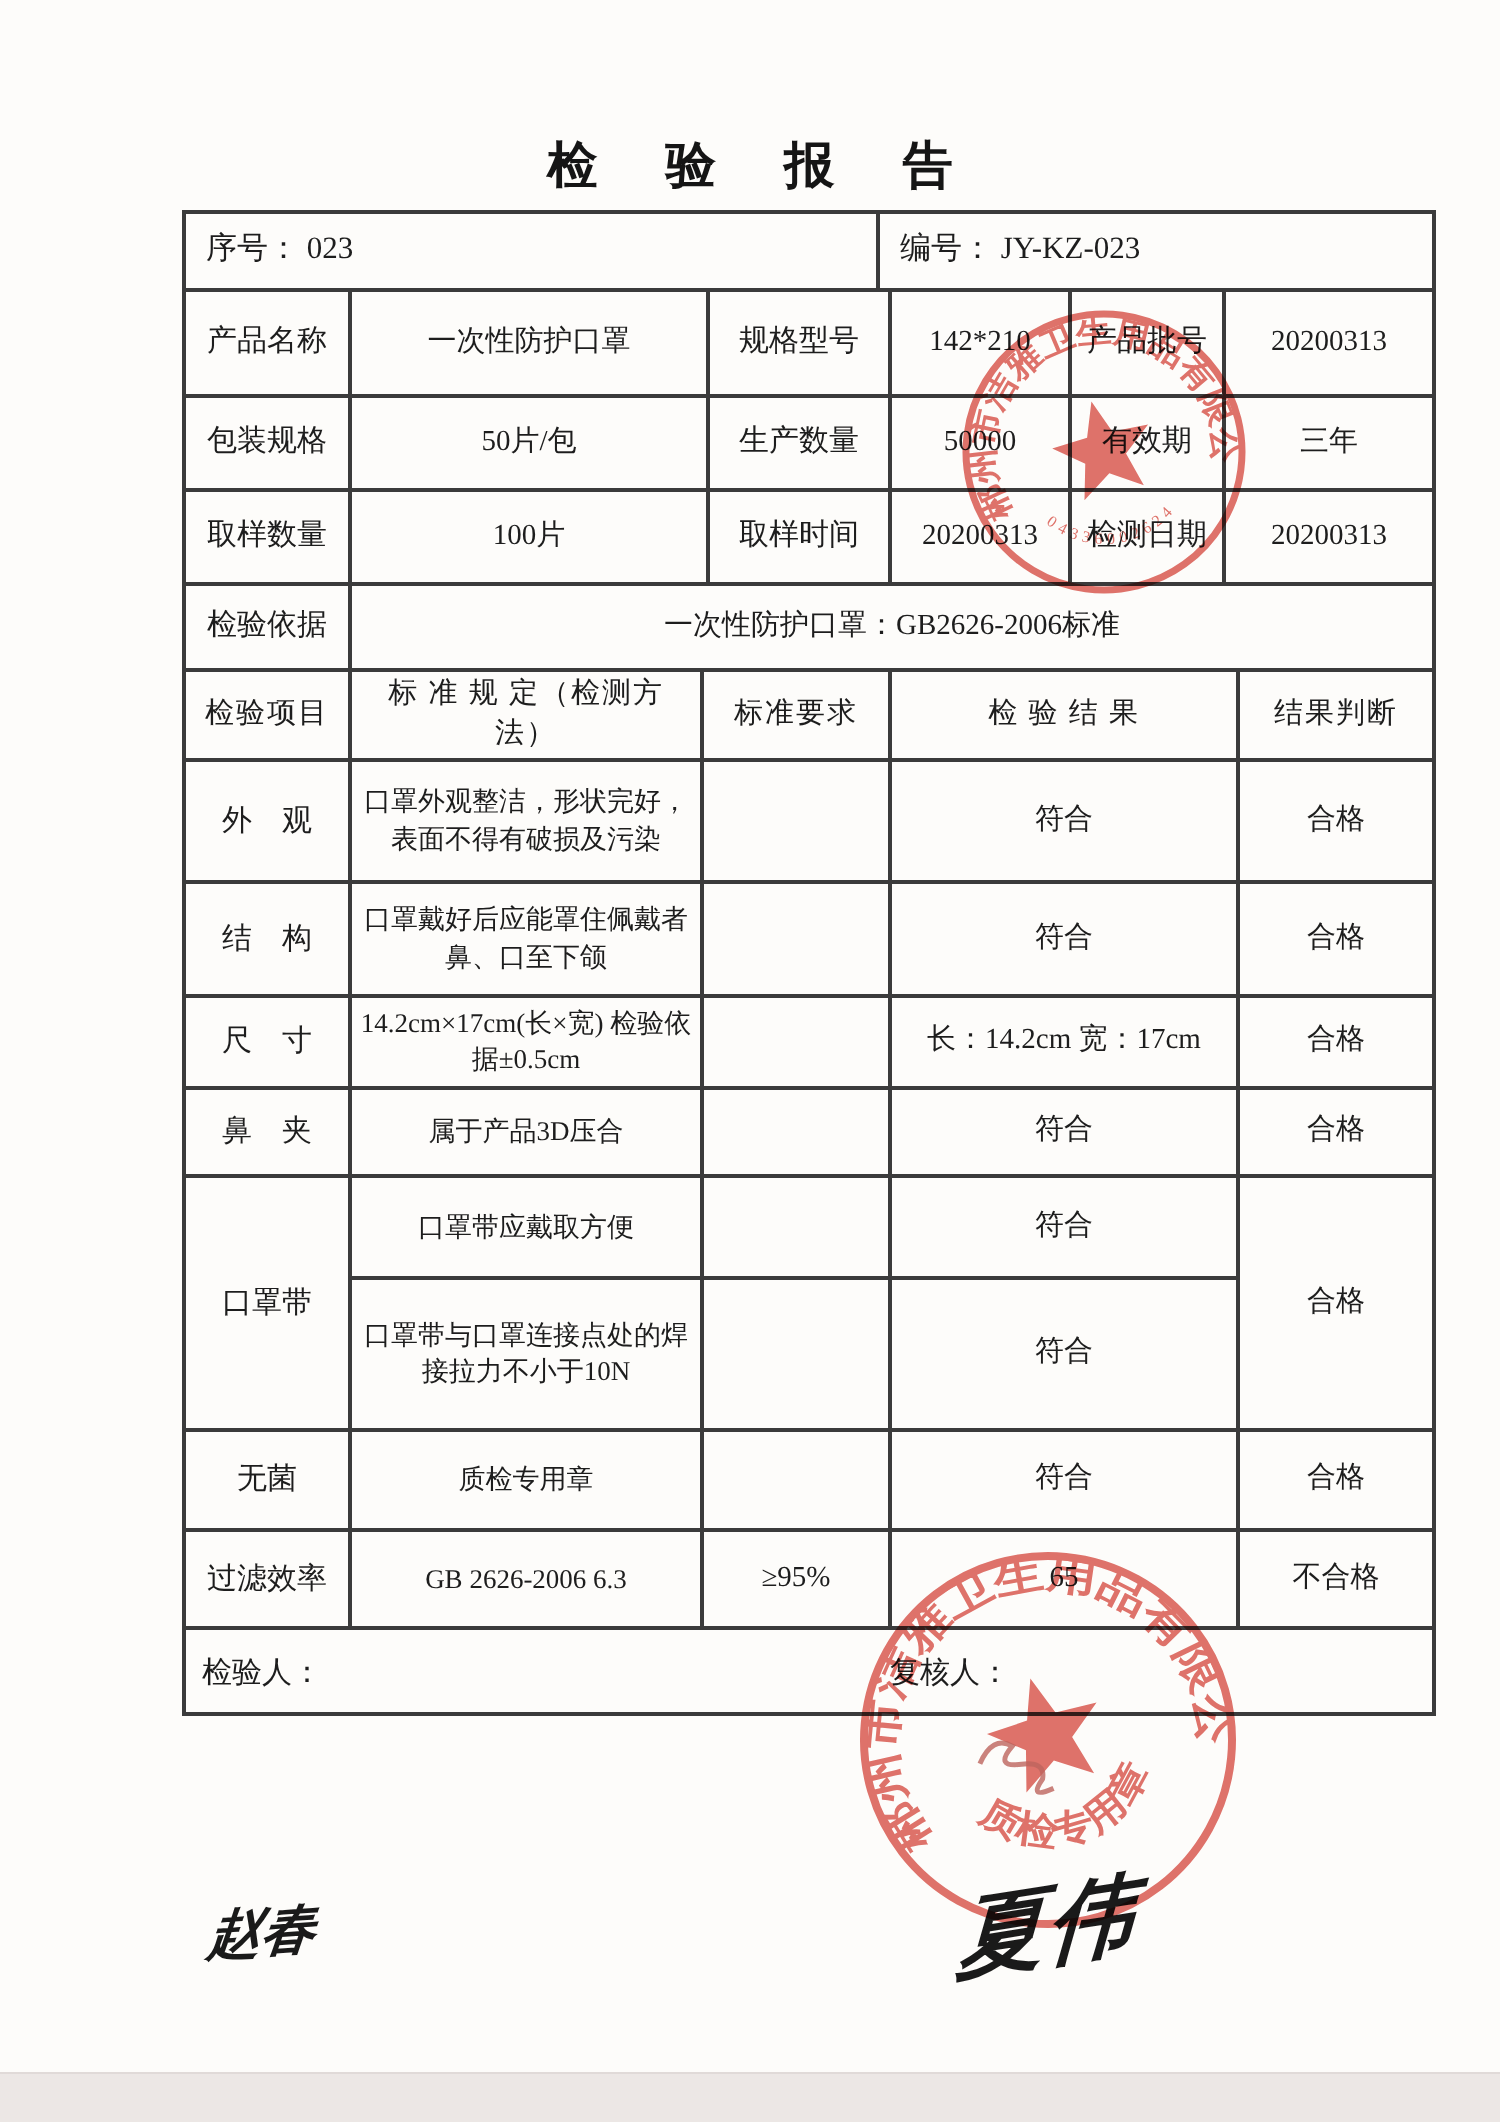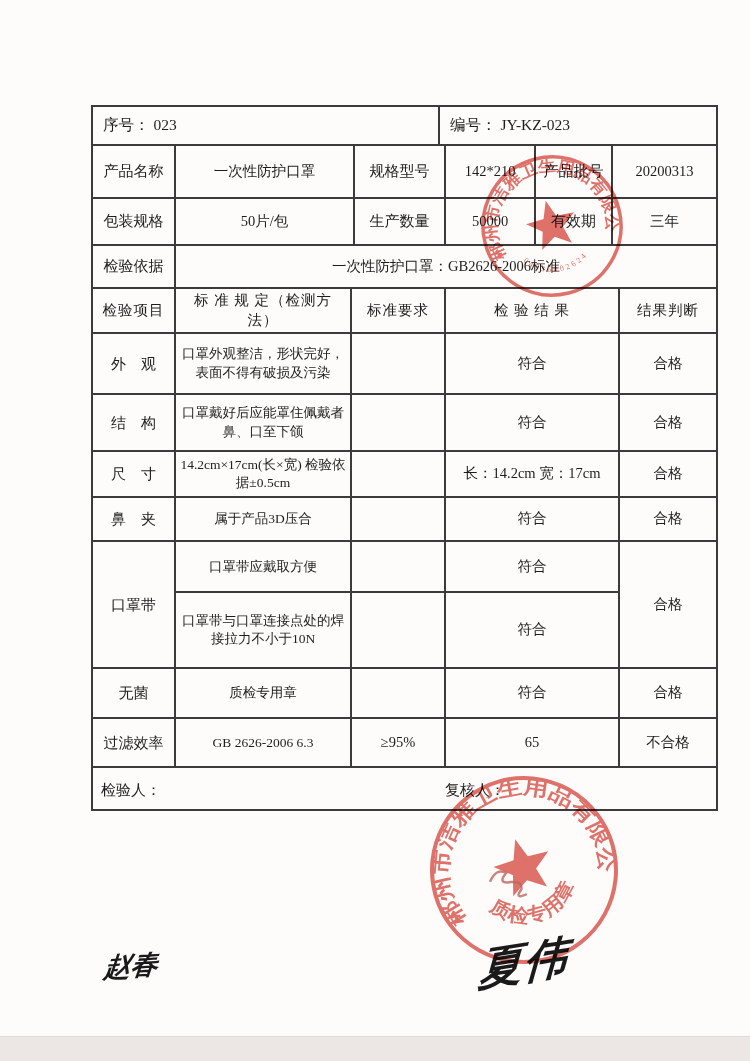--- a/index.html
+++ b/index.html
@@ -35,20 +35,21 @@
   .hand-reviewer{left:478px;top:934px;font-size:44px;transform:rotate(-9deg) skewX(-12deg);letter-spacing:2px;}
   .stamp{position:absolute;z-index:4;mix-blend-mode:multiply;opacity:.82;}
   .stamp-top{left:472px;top:146px;transform:rotate(-14deg);}
   .stamp-bottom{left:418px;top:764px;transform:rotate(-16deg);}
 </style>
 </head>
 <body>
 
 <div class="page">
 
+  <div class="doc-title">检 验 报 告</div>
 
   <div class="tablewrap">
 
     <table>
       <colgroup>
           <col style="width:347px">
           <col style="width:278px">
         </colgroup>
       <tbody>
           <tr style="height:39px">
@@ -83,20 +84,28 @@
         <td>20200313</td>
       </tr>
       <tr style="height:47px">
         <td class="lbl">包装规格</td>
         <td>50片/包</td>
         <td class="lbl">生产数量</td>
         <td>50000</td>
         <td class="lbl">有效期</td>
         <td>三年</td>
       </tr>
+      <tr style="height:47px">
+        <td class="lbl">取样数量</td>
+        <td>100片</td>
+        <td class="lbl">取样时间</td>
+        <td>20200313</td>
+        <td class="lbl">检测日期</td>
+        <td>20200313</td>
+      </tr>
     </tbody>
       </table>
 
     <table>
       <colgroup>
           <col style="width:83px">
           <col style="width:542px">
         </colgroup>
       <tbody>
           <tr style="height:43px">

